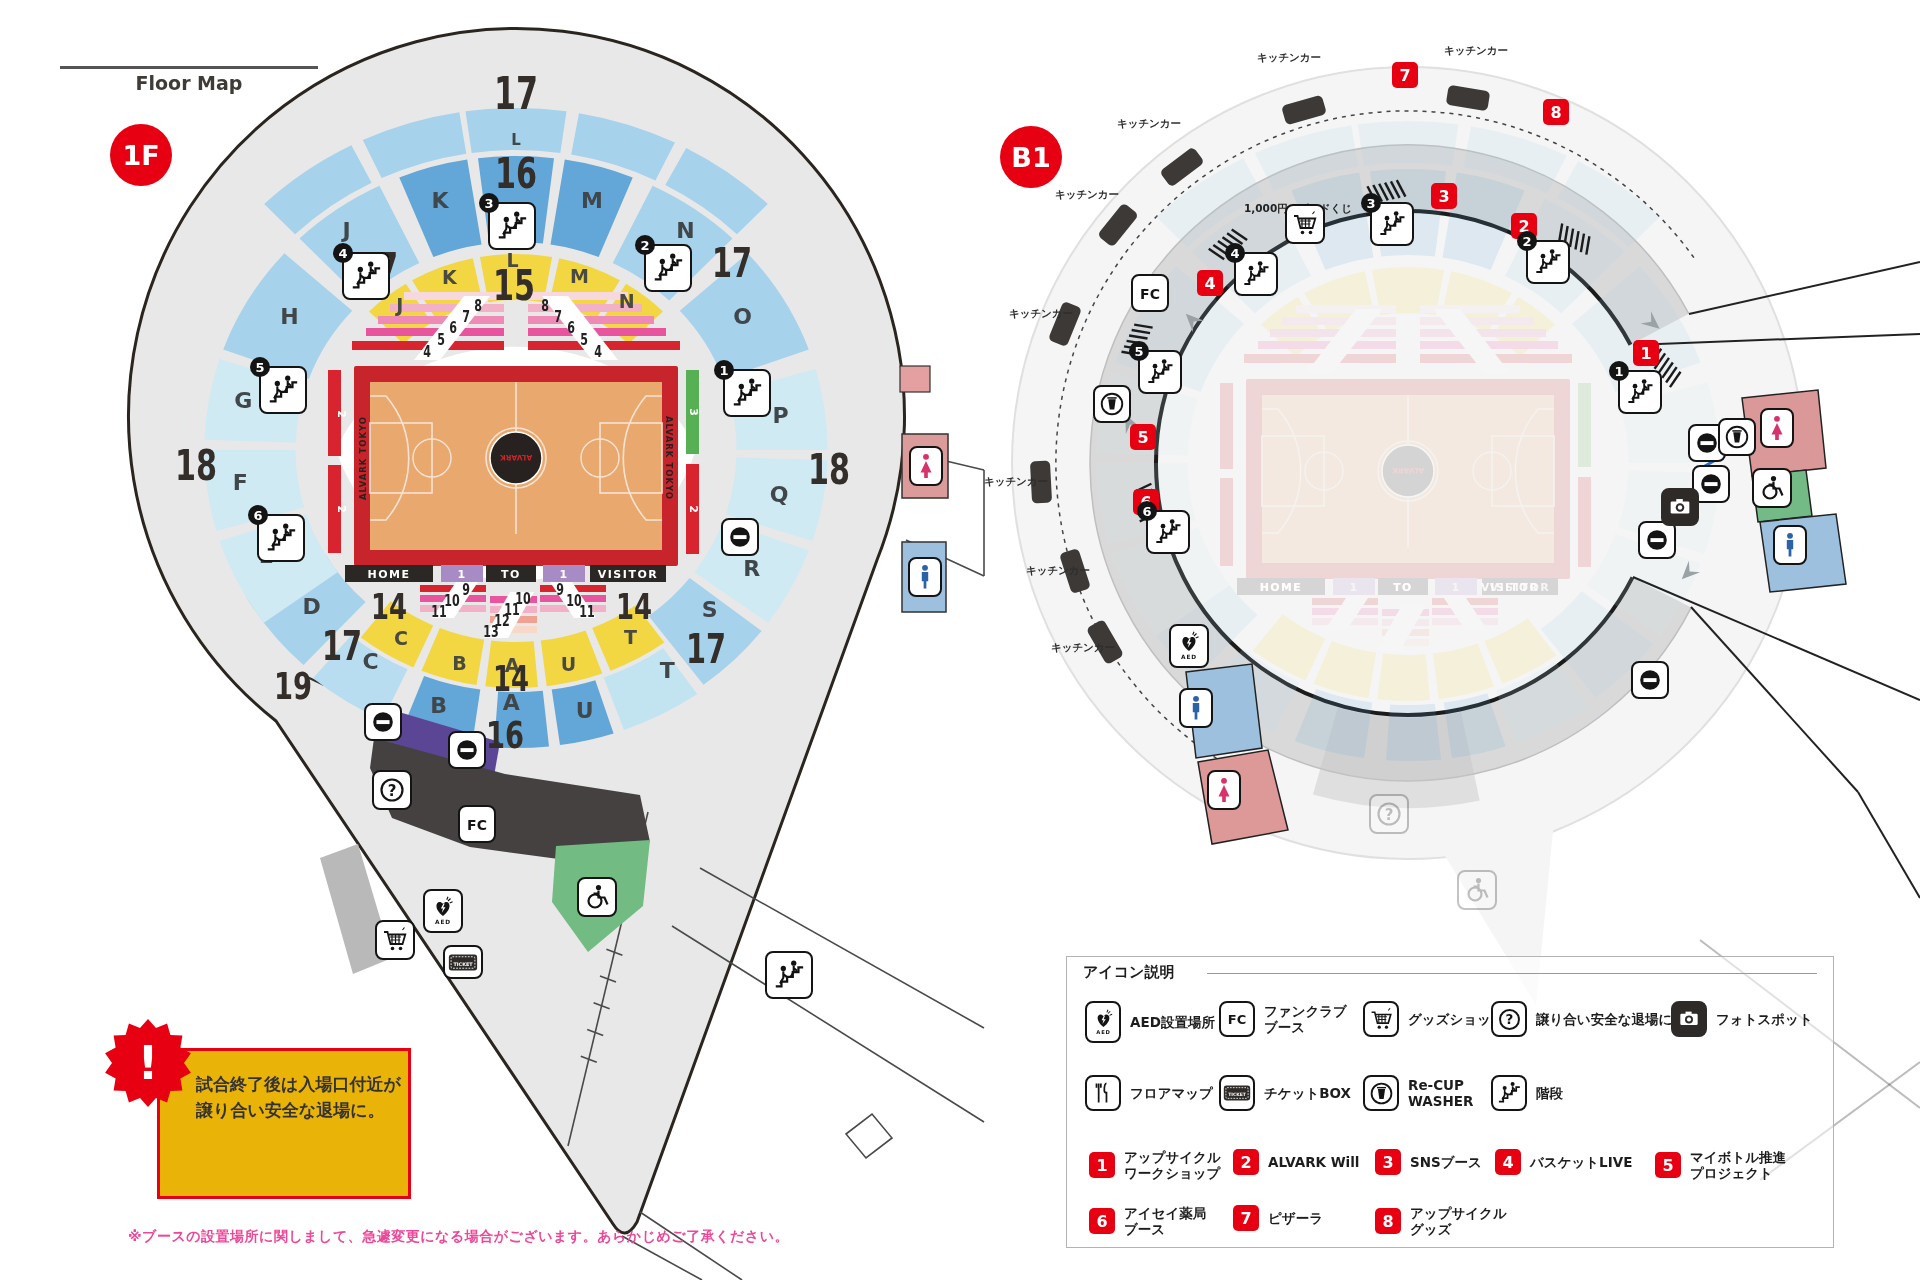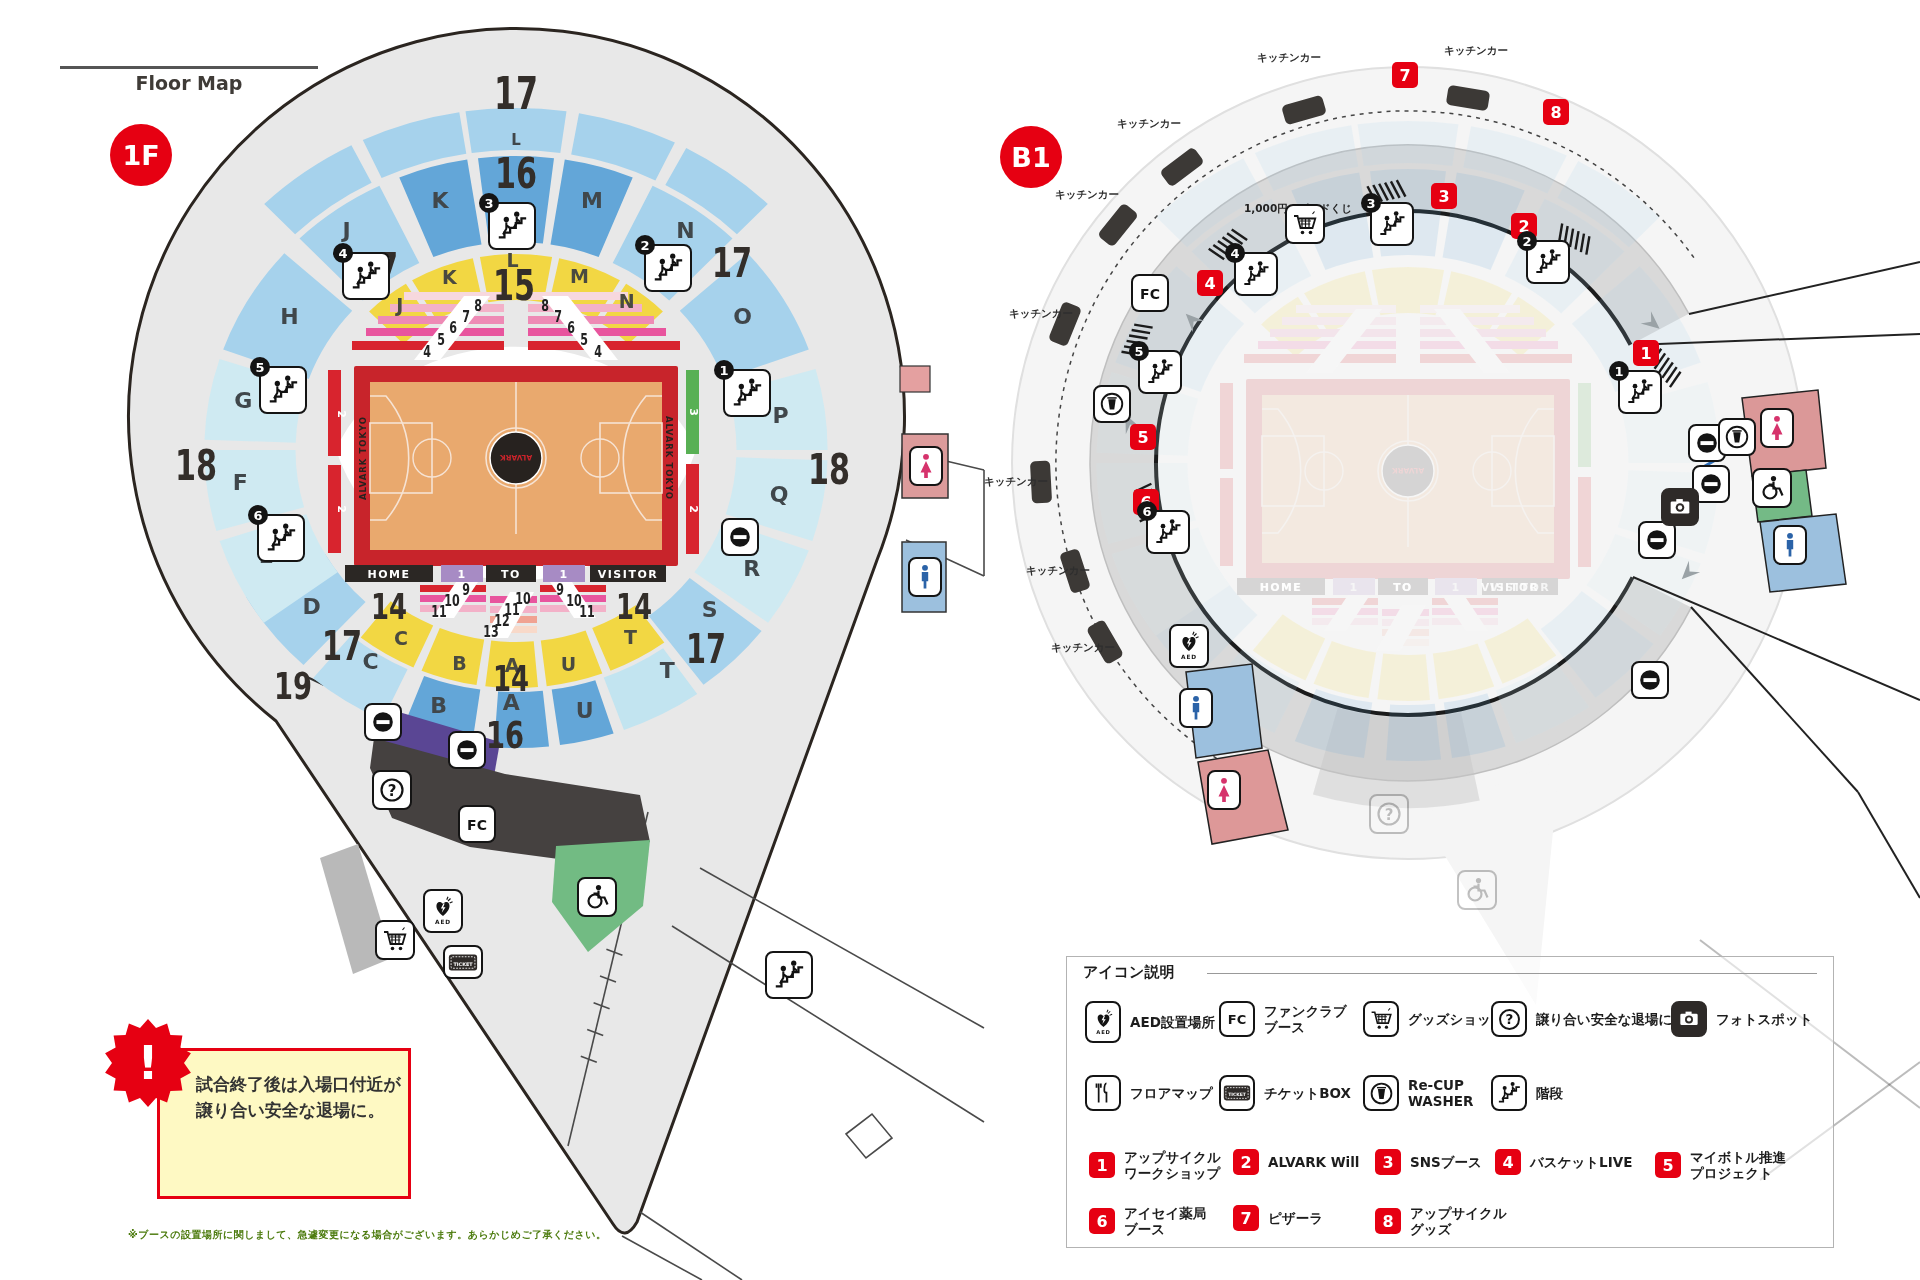--- a/index.html
+++ b/index.html
@@ -37,27 +37,27 @@
   .ghost-bar-label{position:absolute;transform:translate(-50%,-50%);font-size:10.5px;font-weight:700;color:#fff;letter-spacing:1.5px;opacity:.9;}
   
   #legend{position:absolute;left:1066px;top:956px;width:766px;height:290px;border:1px solid #b3b3b3;background:rgba(255,255,255,.55);}
   .legend-title{position:absolute;left:16px;top:6px;font-size:15px;font-weight:800;color:#1d1d1d;}
   .legend-rule{position:absolute;left:140px;right:16px;top:16px;height:1px;background:#999;}
   .lg-item{position:absolute;display:flex;align-items:center;gap:9px;}
   .lg-label{font-size:13.5px;font-weight:700;color:#1d1d1d;white-space:pre-line;line-height:1.2;}
   .lg-badge{width:26px;height:26px;background:#e60012;border-radius:5px;color:#fff;flex:0 0 26px;
     display:flex;align-items:center;justify-content:center;font-size:16px;font-weight:800;}
   
-  #warnbox{position:absolute;left:157px;top:1048px;width:248px;height:145px;border:3px solid #e60012;background:#fef9c3;}
+  #warnbox{position:absolute;left:157px;top:1048px;width:248px;height:145px;border:3px solid #e60012;background:#eab308;}
   .warn-text{position:absolute;left:36px;top:20px;font-size:17px;font-weight:700;color:#333;line-height:26px;}
   .warn-p2{margin-top:9px;}
   #warnstar{position:absolute;left:104px;top:1019px;width:88px;height:88px;}
   .warn-mark{position:absolute;left:104px;top:1019px;width:88px;height:88px;display:flex;align-items:center;justify-content:center;
     color:#fff;font-size:46px;font-weight:800;}
-  #footnote{position:absolute;left:128px;top:1228px;font-size:10px;font-weight:600;color:#4d7c0f;letter-spacing:.5px;}
+  #footnote{position:absolute;left:128px;top:1228px;font-size:14px;font-weight:600;color:#ec4899;letter-spacing:.5px;}
 </style>
 </head>
 <body>
 
 <div id="stage">
   <svg id="geo" width="1920" height="1280" viewBox="0 0 1920 1280">
       <path d="M276,721 A388,388 0 1 1 877,560 L637,1222 Q625,1243 613,1224 Z" fill="#e8e8e8" stroke="#2b2520" stroke-width="3"></path>
       <path d="M908,452 L984,470" stroke="#4a4a4a" stroke-width="1.6" fill="none"></path>
       <path d="M906,540 L984,576" stroke="#4a4a4a" stroke-width="1.6" fill="none"></path>
       <path d="M984,470 L984,576" stroke="#4a4a4a" stroke-width="1.6" fill="none"></path>

